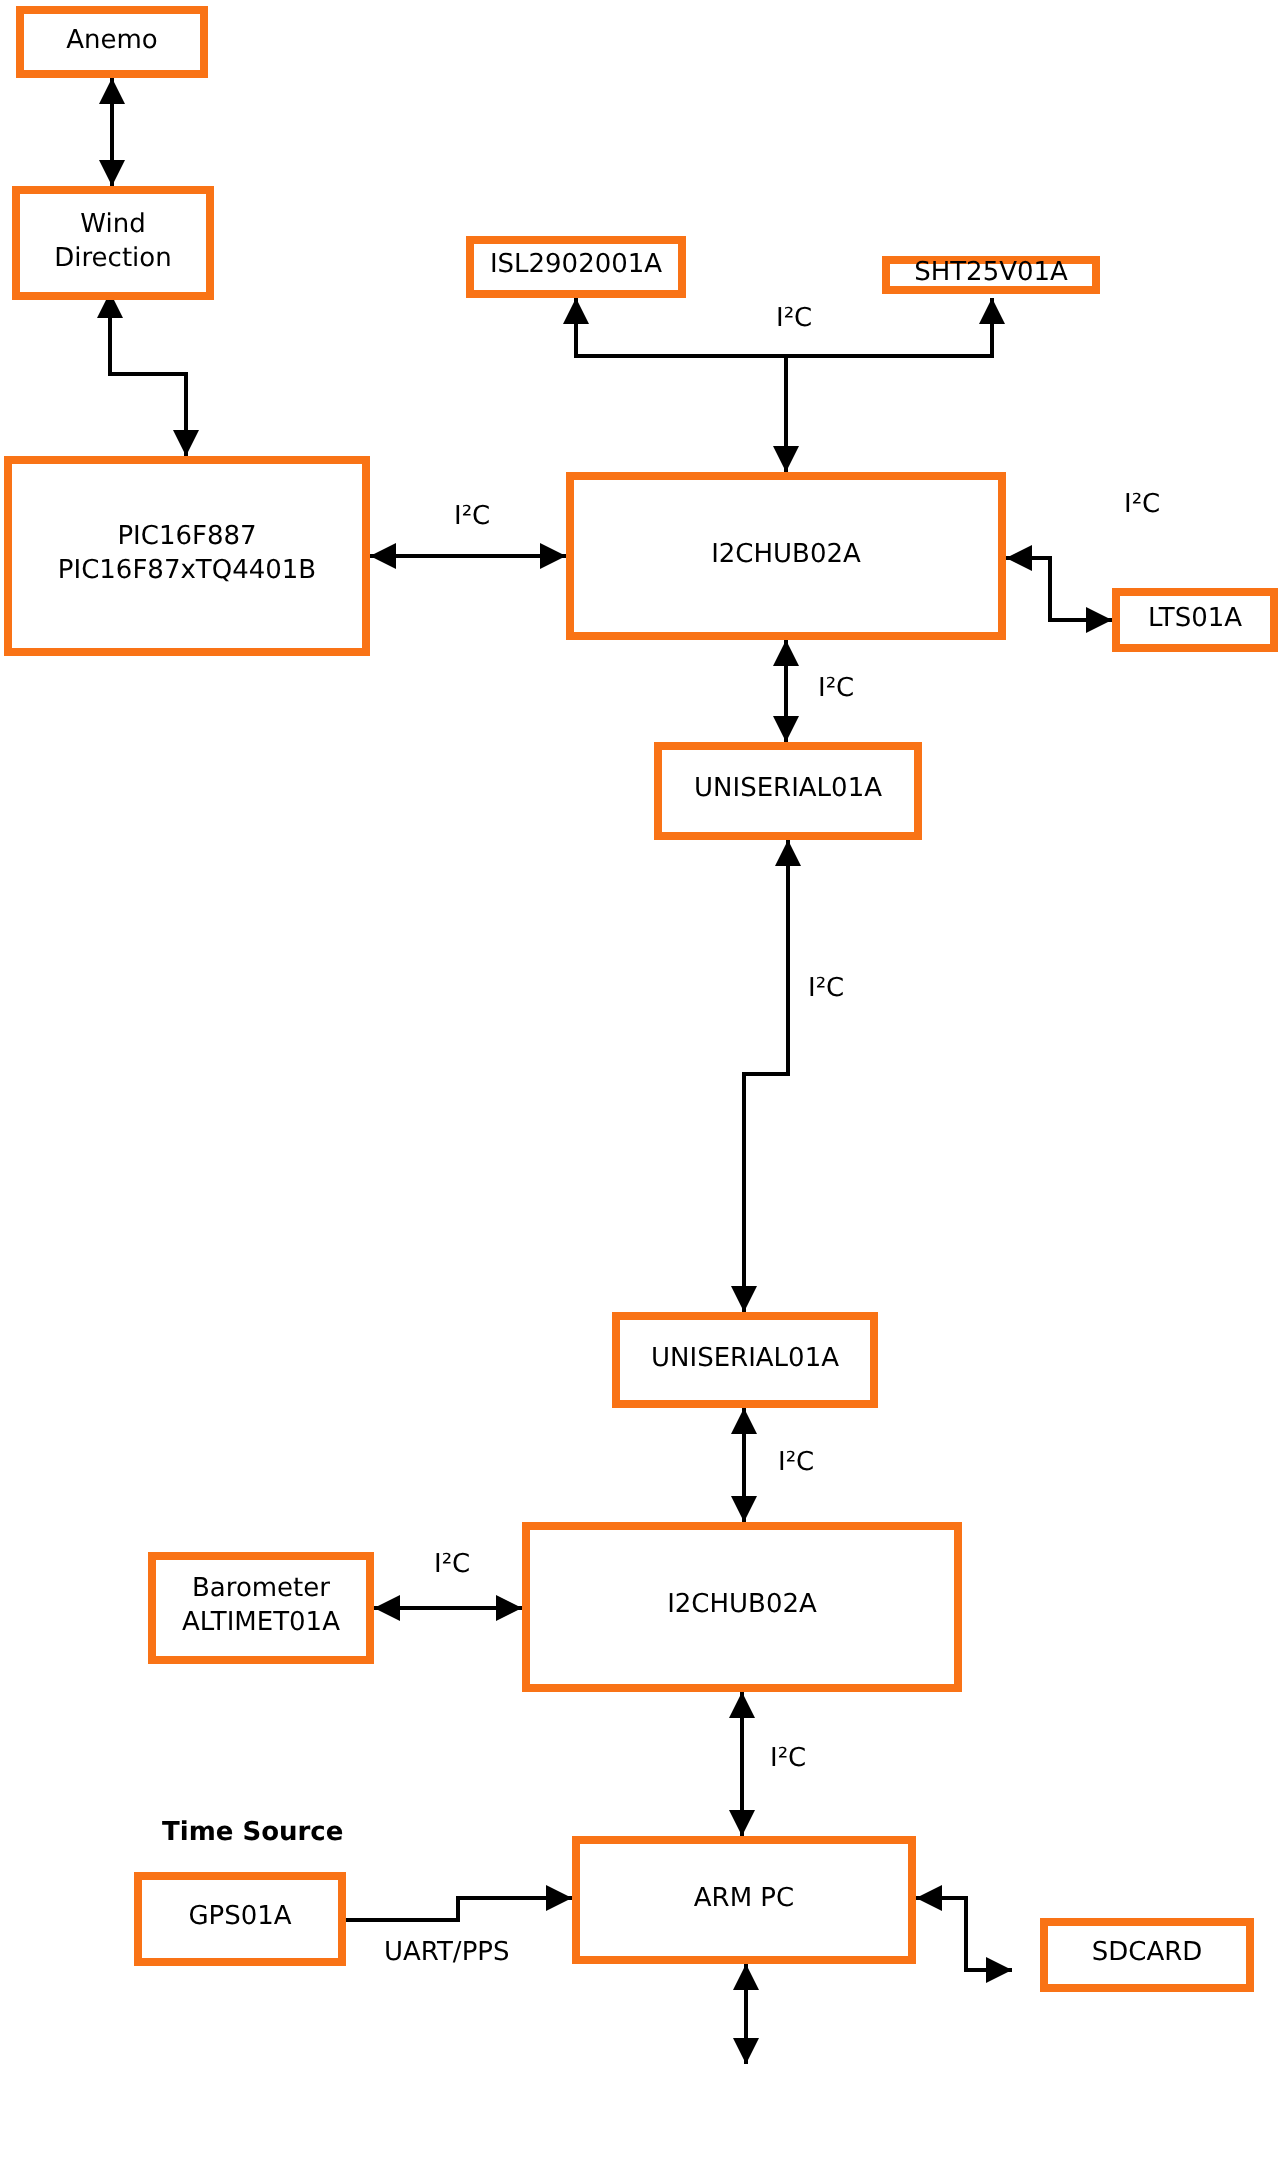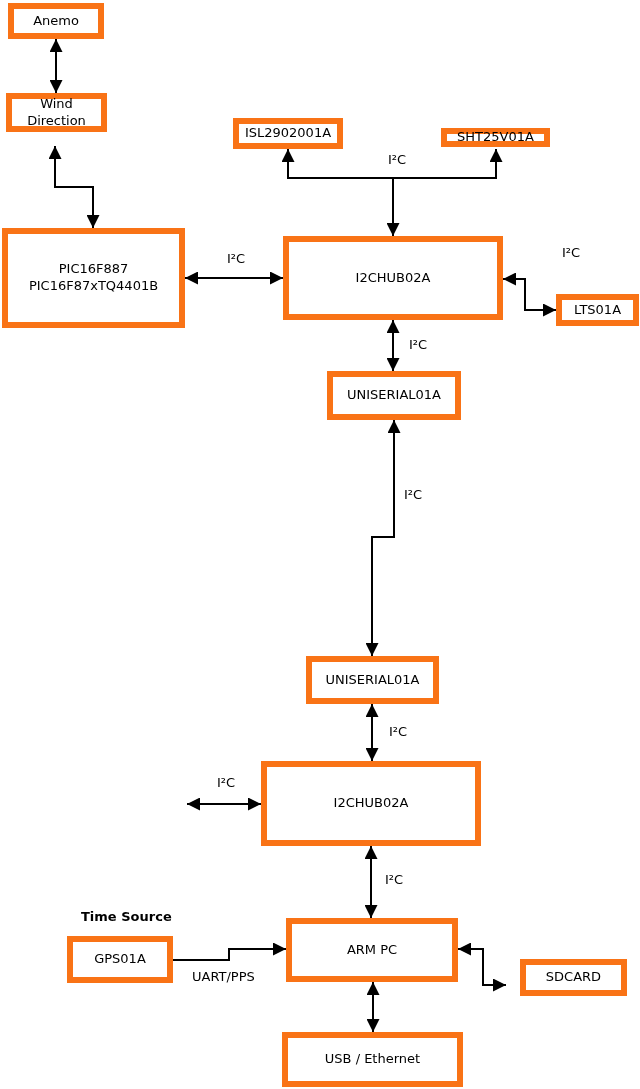--- a/index.html
+++ b/index.html
@@ -20,40 +20,40 @@
     position: absolute;
     left: 0;
     top: 0;
     width: 640px;
     height: 1089px;
   }
   .node {
     position: absolute;
     box-sizing: border-box;
     background: #ffffff;
-    border: 6px solid #f97316;
+    border: 4px solid #f97316;
     display: flex;
     flex-direction: column;
     align-items: center;
     justify-content: center;
     text-align: center;
     font-size: 13px;
     line-height: 1.3;
     white-space: nowrap;
   }
   .free-label {
     position: absolute;
     font-size: 13px;
     line-height: 1.1;
     white-space: nowrap;
     text-align: right;
   }
   
   #n-anemo      { left: 8px;   top: 3px;    width: 96px;  height: 36px; }
-  #n-wind       { left: 6px;   top: 93px;   width: 101px; height: 39px; }
+  #n-wind       { left: 6px;   top: 93px;   width: 101px; height: 57px; }
   #n-pic        { left: 2px;   top: 228px;  width: 183px; height: 100px; }
   #n-isl        { left: 233px; top: 118px;  width: 110px; height: 31px; }
   #n-sht        { left: 441px; top: 128px;  width: 109px; height: 19px; }
   #n-hub1       { left: 283px; top: 236px;  width: 220px; height: 84px; }
   #n-lts        { left: 556px; top: 294px;  width: 83px;  height: 32px; }
   #n-uni1       { left: 327px; top: 371px;  width: 134px; height: 49px; }
   #n-uni2       { left: 306px; top: 656px;  width: 133px; height: 48px; }
   #n-baro       { left: 74px;  top: 776px;  width: 113px; height: 56px; }
   #n-hub2       { left: 261px; top: 761px;  width: 220px; height: 85px; }
   #n-armpc      { left: 286px; top: 918px;  width: 172px; height: 64px; }
@@ -132,40 +132,41 @@
   </div>
 
   <div id="n-uni1" class="node">
     <span>UNISERIAL01A</span>
   </div>
 
   <div id="n-uni2" class="node">
     <span>UNISERIAL01A</span>
   </div>
 
+  <div id="n-baro" class="node">
+    <span>Barometer</span>
+    <span>ALTIMET01A</span>
+  </div>
 
   <div id="n-hub2" class="node">
     <span>I2CHUB02A</span>
   </div>
 
   <div id="n-armpc" class="node">
     <span>ARM PC</span>
   </div>
 
   <div id="n-gps" class="node">
     <span>GPS01A</span>
   </div>
 
   <div id="n-sdcard" class="node">
     <span>SDCARD</span>
   </div>
 
-  <div id="n-usb" class="node">
-    <span>USB / Ethernet</span>
-  </div>
 
   <span id="l-time-source" class="free-label">Time Source</span>
   <span id="l-uart-pps" class="free-label">UART/PPS</span>
 
   <span id="l-i2c-0" class="free-label">I²C</span>
   <span id="l-i2c-1" class="free-label">I²C</span>
   <span id="l-i2c-2" class="free-label">I²C</span>
   <span id="l-i2c-3" class="free-label">I²C</span>
   <span id="l-i2c-4" class="free-label">I²C</span>
   <span id="l-i2c-5" class="free-label">I²C</span>

